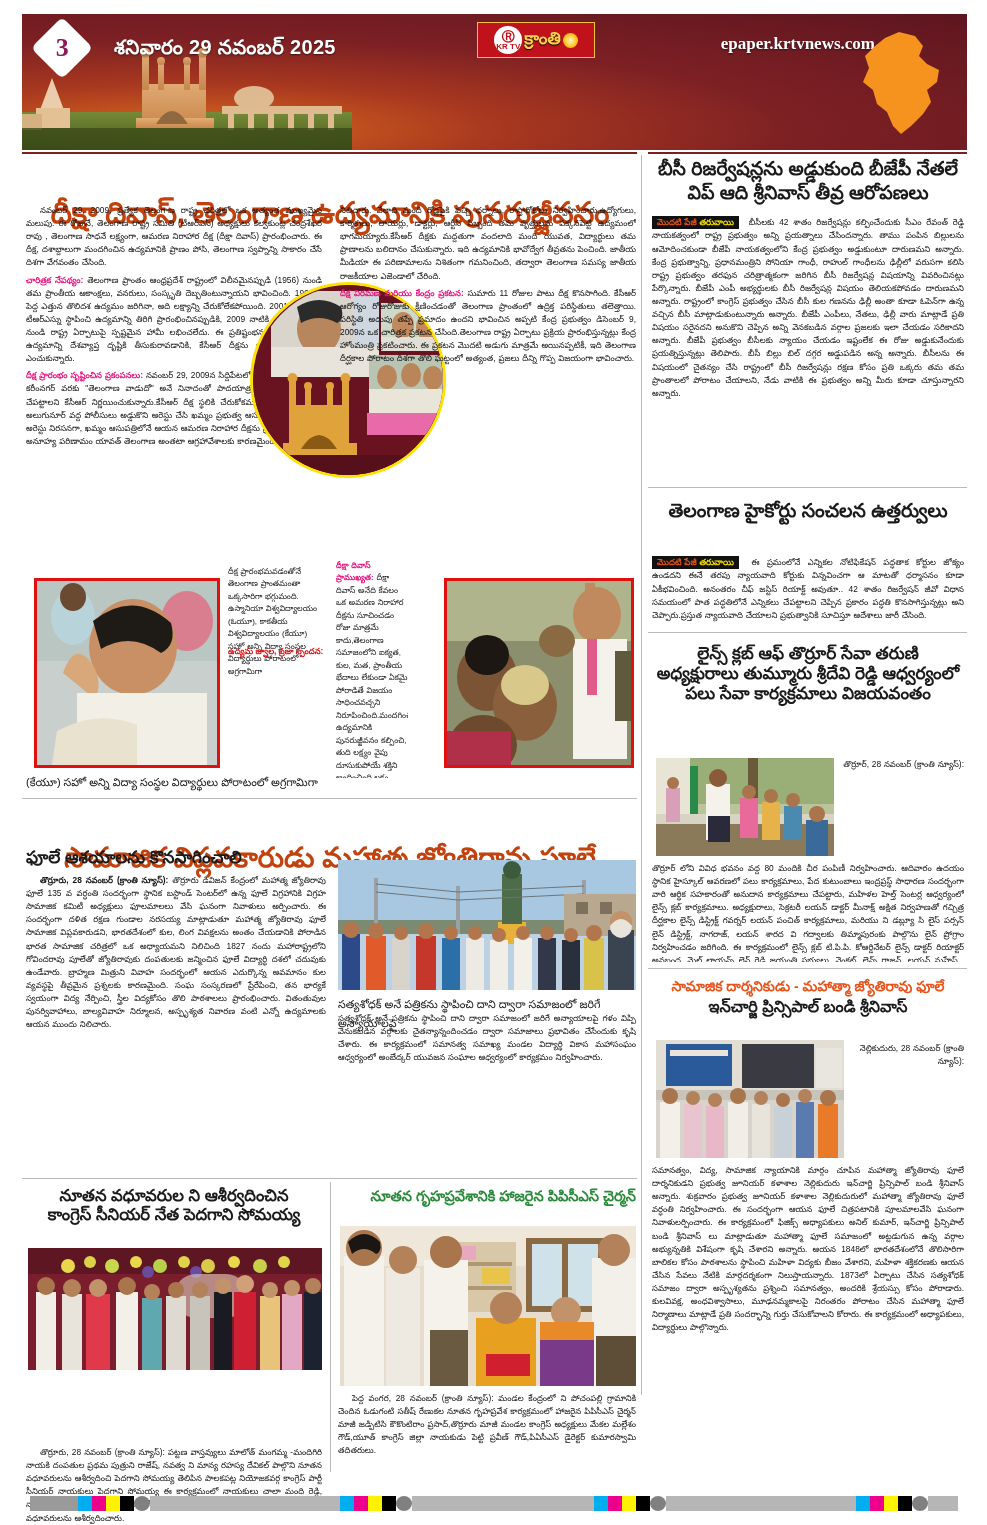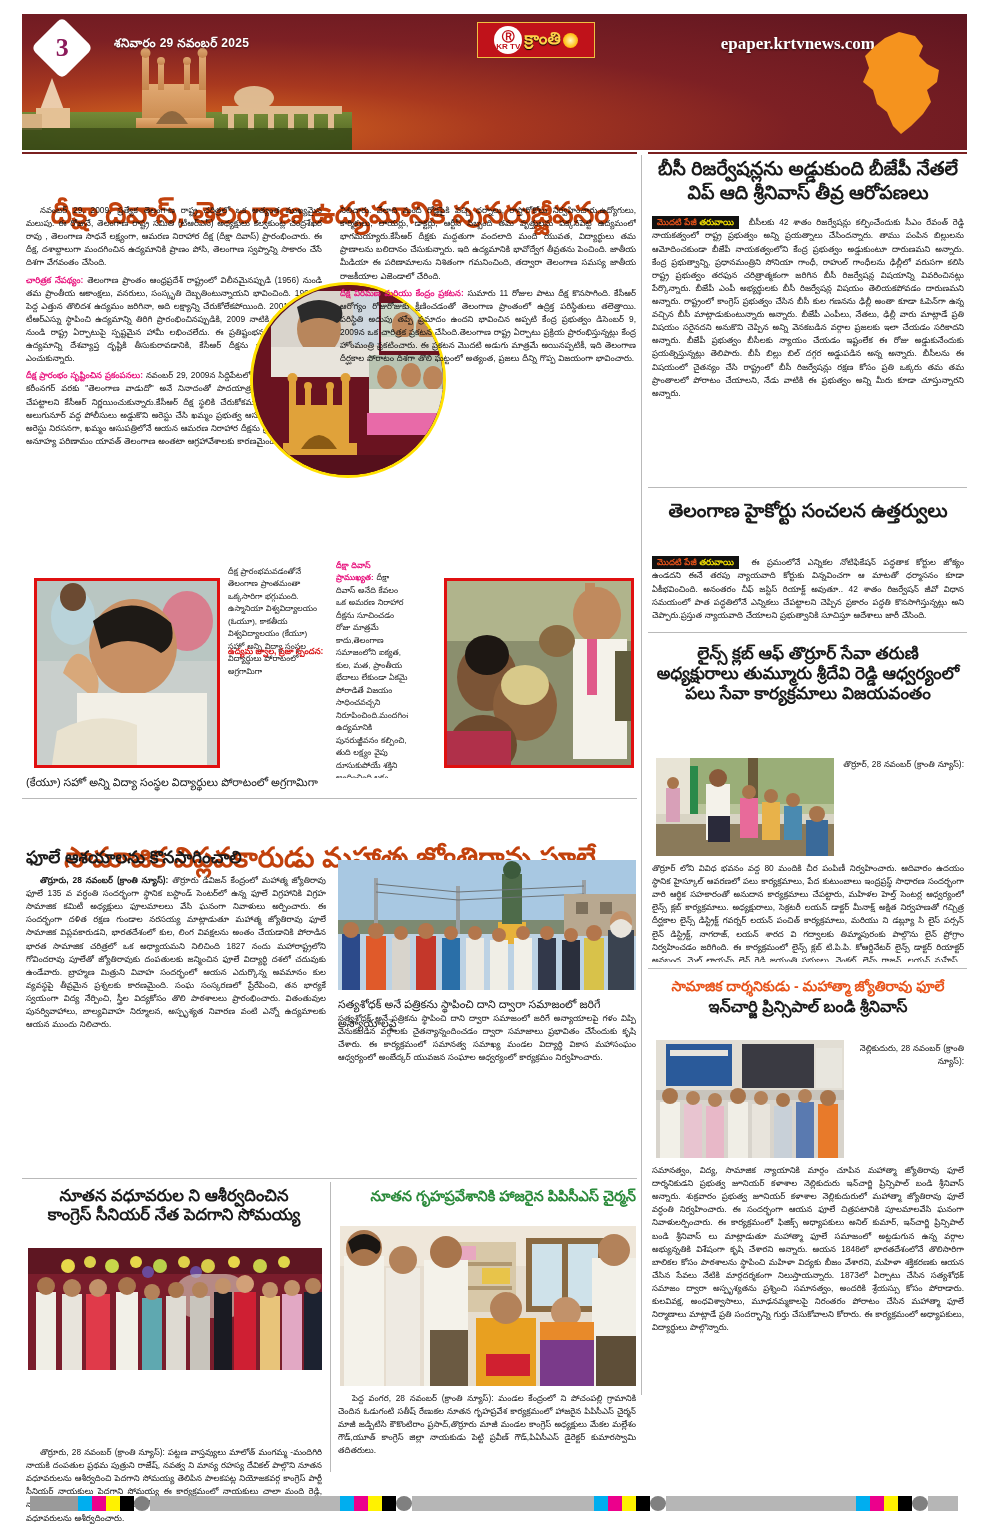--- a/index.html
+++ b/index.html
@@ -31,21 +31,21 @@
     border-radius: 6px;
     display: flex; align-items: center; justify-content: center;
   }
   .mh-pagebadge span {
     transform: rotate(-45deg);
     color: #8b1a5a; font-size: 26px; font-weight: bold;
     font-family: "Liberation Serif", serif;
   }
   .mh-date {
     position: absolute; left: 92px; top: 22px;
-    color: #ffffff; font-size: 12px; font-weight: bold;
+    color: #ffffff; font-size: 20px; font-weight: bold;
     letter-spacing: .3px;
     text-shadow: 0 1px 2px rgba(0,0,0,.55);
   }
   .mh-url {
     position: absolute; right: 92px; top: 20px;
     color: #ffffff; font-size: 17px; font-weight: bold;
     font-family: "Liberation Serif", serif;
     text-shadow: 0 1px 2px rgba(0,0,0,.6);
   }
   .mh-logo {

